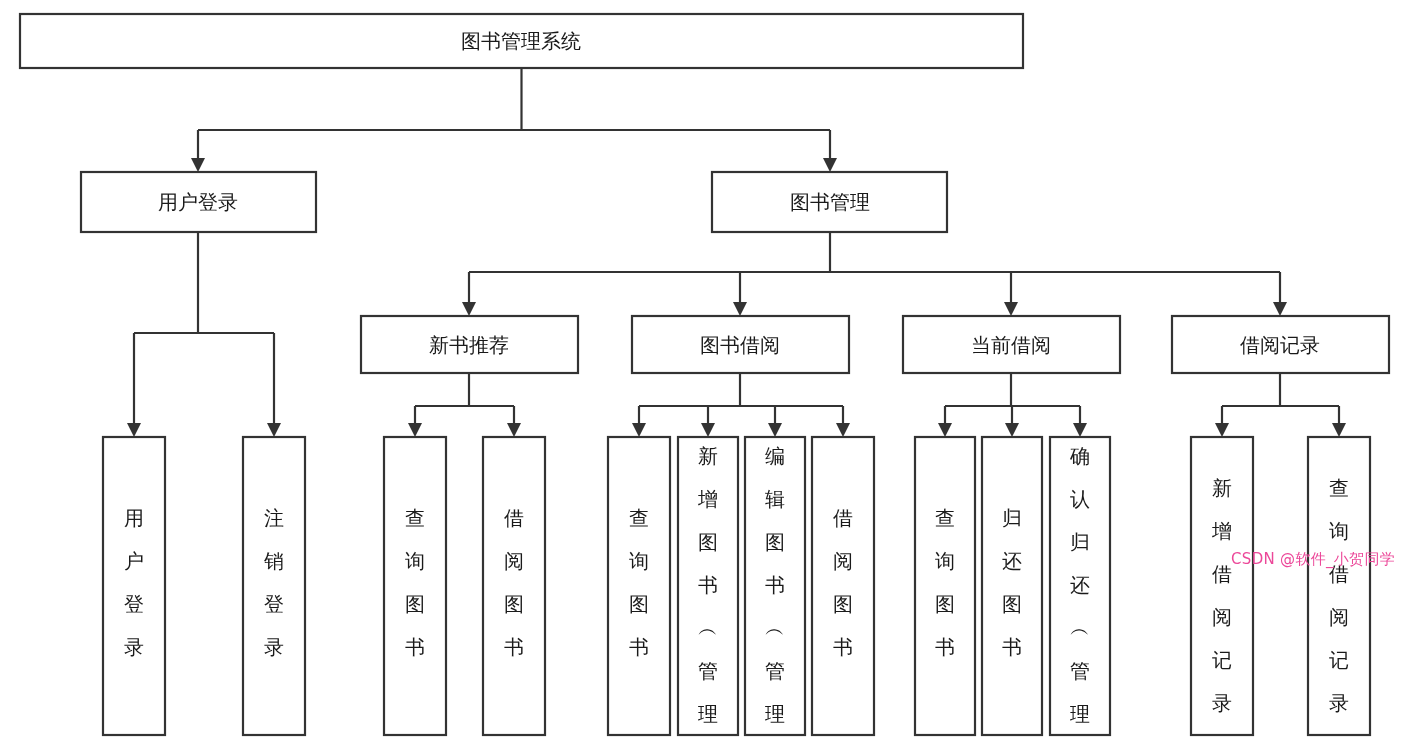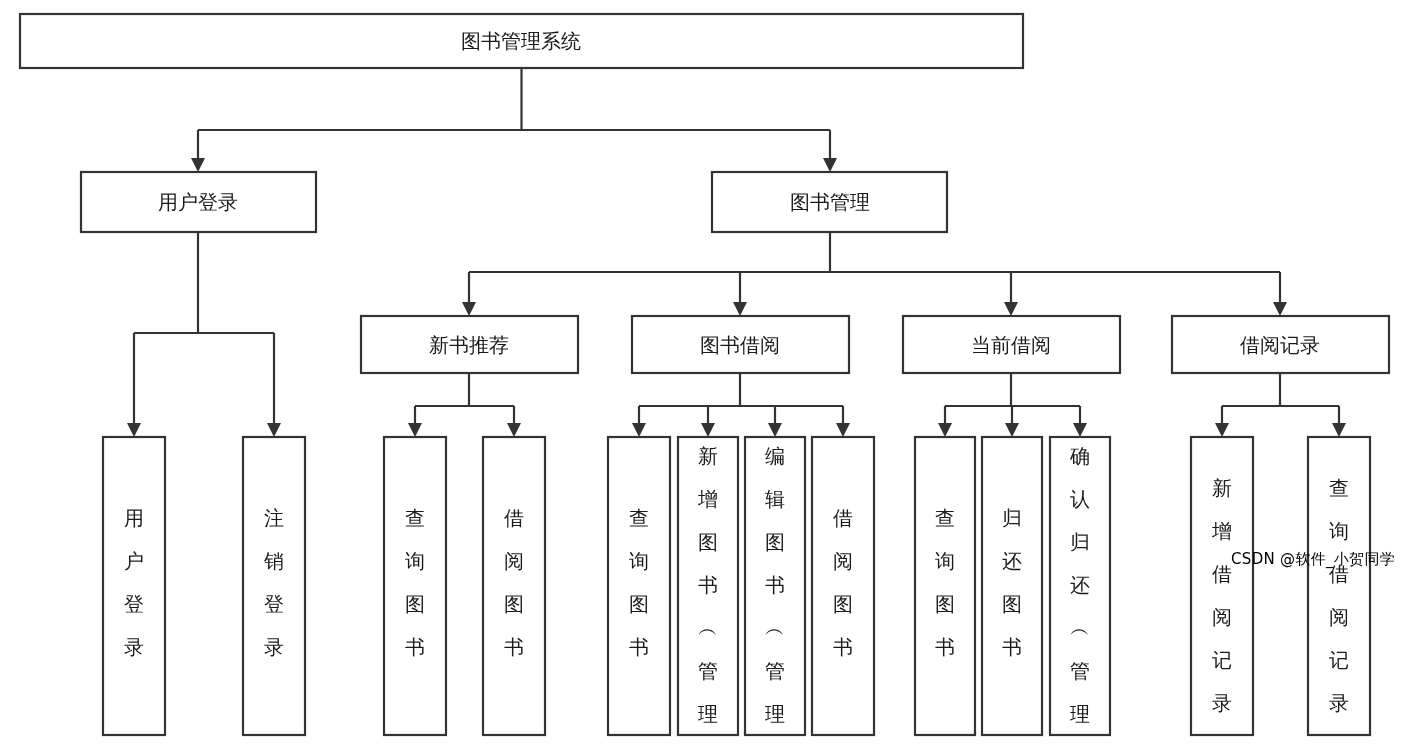--- a/index.html
+++ b/index.html
@@ -50,21 +50,21 @@
     fill: none;
   }
   .arrow-head {
     fill: #333333;
     stroke: none;
   }
   .watermark {
     position: absolute;
     right: 10px;
     bottom: 5px;
-    color: #000000;
+    color: #ec4899;
     font-size: 15px;
     font-family: "DejaVu Sans", "Liberation Sans", sans-serif;
     letter-spacing: 0.3px;
     white-space: nowrap;
     user-select: none;
   }
 </style>
 </head>
 <body>
 

